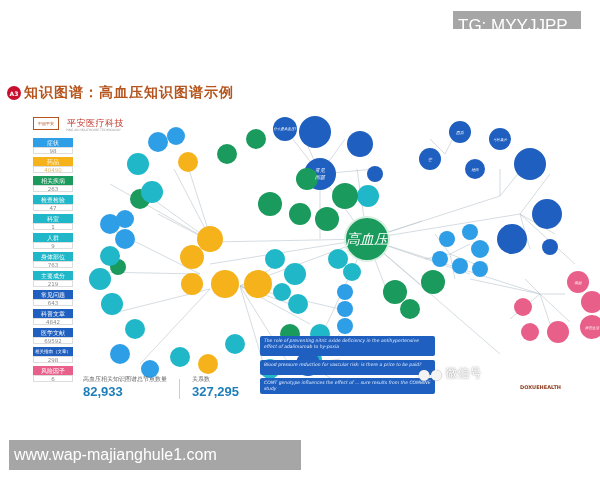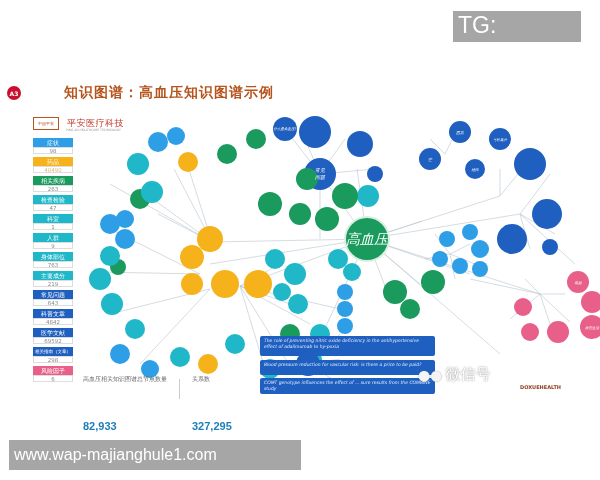--- a/index.html
+++ b/index.html
@@ -1,38 +1,38 @@
 <!DOCTYPE html>
 <html><head>
 <meta charset="utf-8">
 <style>
   html,body{margin:0;padding:0;background:#fff;}
   body{width:600px;height:480px;position:relative;overflow:hidden;font-family:"DejaVu Sans",sans-serif;}
-  .tg{position:absolute;left:453px;top:11px;width:128px;height:31px;background:#a6a6a6;color:#fff;font-family:"Liberation Sans",sans-serif;font-size:23px;line-height:29px;padding-left:5px;box-sizing:border-box;}
+  .tg{position:absolute;left:453px;top:11px;width:128px;height:18px;background:#a6a6a6;color:#fff;font-family:"Liberation Sans",sans-serif;font-size:17px;line-height:29px;padding-left:5px;box-sizing:border-box;}
   .url{position:absolute;left:9px;top:440px;width:292px;height:30px;background:#a6a6a6;color:#fff;font-family:"Liberation Sans",sans-serif;font-size:16px;line-height:30px;padding-left:5px;box-sizing:border-box;}
-  .heading{position:absolute;left:7px;top:84px;height:18px;display:flex;align-items:center;gap:40px;}
+  .heading{position:absolute;left:7px;top:84px;height:18px;display:flex;align-items:center;}
   .a3{width:14px;height:14px;border-radius:50%;background:#c8102e;color:#fff;font-size:6px;font-weight:bold;display:flex;align-items:center;justify-content:center;margin-right:3px;}
   .heading-text{font-family:"DejaVu Serif",serif;font-size:14px;color:#b5541c;font-weight:bold;letter-spacing:1px;}
   .logo{position:absolute;left:33px;top:117px;display:flex;align-items:center;}
   .logo-badge{width:24px;height:11px;border:1px solid #b5541c;font-size:4px;color:#b5541c;display:flex;align-items:center;justify-content:center;margin-right:8px;}
   .logo-text{font-size:9px;font-weight:normal;color:#c0392b;letter-spacing:0.5px;}
   .logo-sub{position:absolute;left:66px;top:128px;font-size:3px;color:#999;}
   .legend{position:absolute;left:33px;top:138px;width:40px;}
   .lg-item{margin-bottom:3px;}
   .lg-label{height:9px;font-size:6px;color:#fff;text-align:center;line-height:9px;}
   .lg-value{height:7px;font-size:5.5px;color:#888;text-align:center;line-height:7px;background:#fff;border:1px solid #ddd;box-sizing:border-box;}
   .graph{position:absolute;left:80px;top:114px;width:520px;height:300px;font-style:italic;}
   .graph svg{position:absolute;left:0;top:0;}
   .stats{position:absolute;left:83px;top:375px;display:flex;align-items:flex-start;}
   .stat-label{font-size:6px;color:#666;}
-  .stat-value{font-size:11px;color:#1e7fb8;font-weight:bold;font-family:"Liberation Sans",sans-serif;margin-top:36px;}
+  .stat-value{font-size:13px;color:#1e7fb8;font-weight:bold;font-family:"Liberation Sans",sans-serif;}
   .stat-sep{width:1px;height:20px;background:#ccc;margin:4px 12px 0 12px;}
   .wechat{position:absolute;left:418px;top:365px;display:flex;align-items:center;color:#e8e8e8;}
   .wechat-icon{font-size:14px;margin-right:3px;color:#f4f4f4;text-shadow:0 0 1px #888;}
-  .wechat-text{font-size:15px;color:#fff;text-shadow:0 0 2px #777;font-family:Liberation Mono, monospace;}
+  .wechat-text{font-size:12px;color:#fff;text-shadow:0 0 2px #777;font-family:Liberation Mono, monospace;}
   .tiny-brand{position:absolute;left:520px;top:384px;font-size:5px;color:#8b3a1a;font-weight:bold;}
   .ref-box{position:absolute;background:#1f5fbf;color:#dce8ff;font-size:4.5px;line-height:6px;padding:2px 4px;box-sizing:border-box;border-radius:2px;}
 </style>
 </head>
 <body>
 
 <div class="tg">TG: MYYJJPP</div>
 
 <div class="heading">
   <div class="a3">A3</div>

